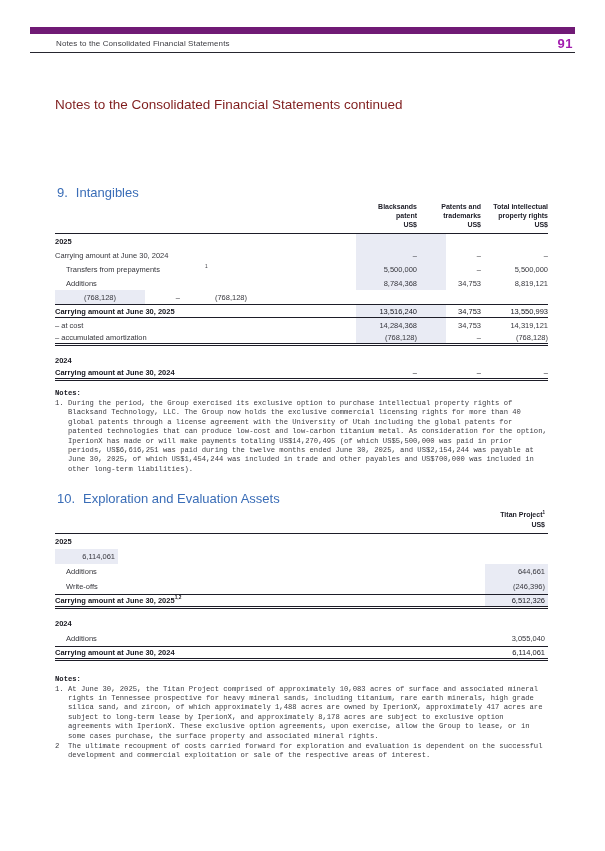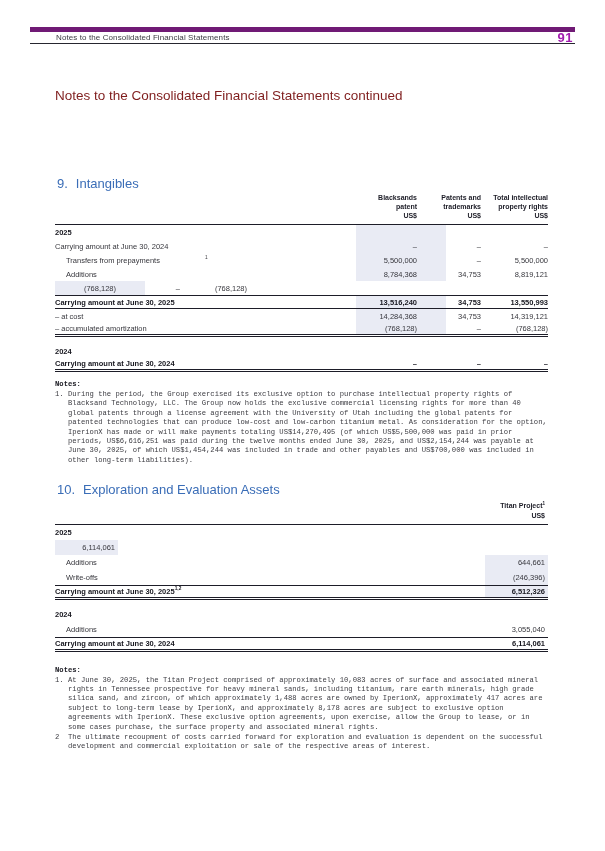--- a/index.html
+++ b/index.html
@@ -3,22 +3,22 @@
 <meta charset="utf-8">
 <style>
   * { margin:0; padding:0; box-sizing:border-box; }
   html,body { background:#ffffff; }
   .page {
     width:605px; height:851px; background:#ffffff; position:relative;
     font-family:"Liberation Sans", sans-serif; color:#3a3a40; overflow:hidden;
   }
   
   .runhead {
-    margin:27px 30px 0 30px; height:17px;
-    border-top:5px solid #701a75; border-bottom:1px solid #26262f;
+    margin:27px 30px 0 30px; height:26px;
+    border-top:7px solid #701a75; border-bottom:1px solid #26262f;
     display:flex; align-items:center; justify-content:space-between;
     padding-left:26px; padding-right:2px;
   }
   .runhead-title { font-size:8px; color:#3c3c42; letter-spacing:.1px; }
   .runhead-page  { font-size:13px; font-weight:600; color:#a21caf; letter-spacing:.5px; }
 
   
   .doc-title { margin:44px 55px 0 55px; font-size:13.5px; color:#7f1d1d; }
 
   
@@ -39,21 +39,21 @@
   .hl sup { font-size:4.5px; vertical-align:super; }
 
   .tr { display:flex; align-items:stretch; height:14px; }
   .tbl2 .tr { height:15px; }
   .lbl { flex:1; display:flex; align-items:center; font-size:7.5px; color:#37373d; white-space:nowrap; }
   .lbl sup { font-size:4.8px; line-height:1; margin-top:-3px; }
   .ind .lbl { padding-left:11px;gap:45px; }
   .b .lbl { font-weight:bold; color:#17171f; }
 
   .vc { display:flex; align-items:center; justify-content:flex-end; font-size:7.5px; color:#37373d; white-space:nowrap; }
-  .b .vc { font-weight:bold; color:#17171f; }
+  .b .vc { font-weight:normal; color:#17171f; }
   .c1 { width:90px; padding-right:29px; }
   .c2 { width:35px; }
   .c3 { width:67px; }
   .tc { width:63px; padding-right:3px; }
   .sh { background:#e9ebf4; }
 
   .total { border-top:1px solid #1d1d28; border-bottom:1px solid #1d1d28; }
   .endrule { border-bottom:3px double #1d1d28; }
   .total.endrule { border-bottom:3px double #1d1d28; }
   .gap { height:7px; }

